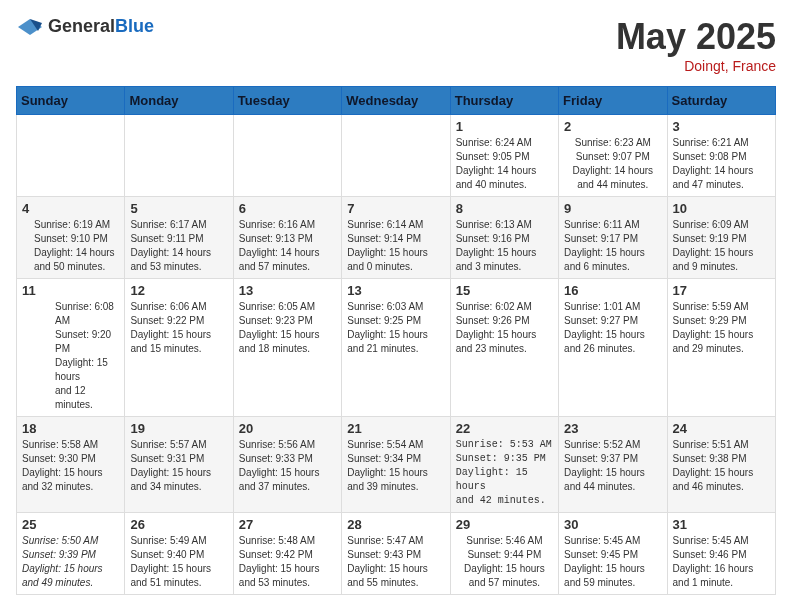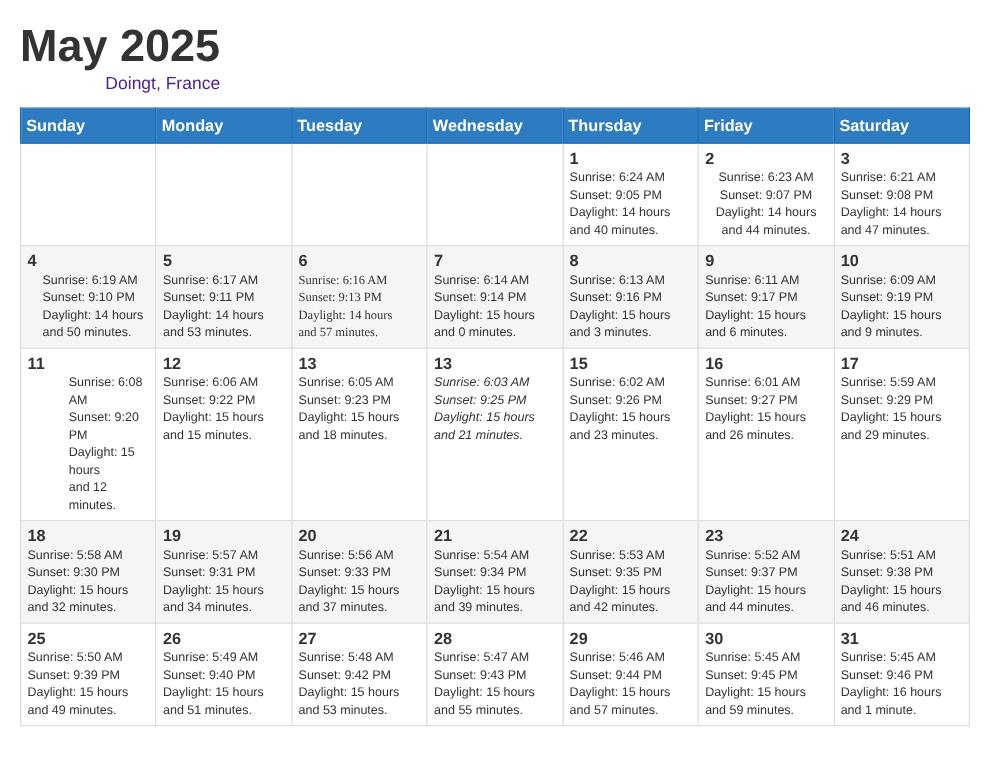--- a/index.html
+++ b/index.html
@@ -28,30 +28,30 @@
     .title-section {
       text-align: right;
     }
     .month-year {
       font-size: 36px;
       font-weight: bold;
       color: #333;
     }
     .location {
       font-size: 14px;
-      color: #4c1d95;
+      color: #b91c1c;
     }
     .calendar {
       width: 100%;
       border-collapse: collapse;
       border: 1px solid #ccc;
     }
     .calendar th {
       background-color: #2d7cc1;
-      color: #ffffff;
+      color: #0f172a;
       font-size: 13px;
       font-weight: bold;
       padding: 6px 4px;
       text-align: left;
       border: 1px solid #1a6bbf;
     }
     .calendar td {
       vertical-align: top;
       width: calc(100% / 7);
       padding: 4px 5px;
@@ -79,20 +79,29 @@
     .empty-cell {
       background: #fff !important;
     }
     .row-even td { background-color: #f5f5f5; }
     .row-odd td { background-color: #ffffff; }
   </style>
 </head>
 <body>
 
 <div class="header-section">
+  <div class="logo">
+    <svg class="logo-icon" viewBox="0 0 28 20" xmlns="http://www.w3.org/2000/svg">
+      <polygon points="14,2 26,10 14,18 2,10" fill="#2d7cc1" opacity="0.85"></polygon>
+      <polygon points="14,2 26,6 22,14" fill="#1a4f8a"></polygon>
+    </svg>
+    <div>
+      <span style="font-size:18px;font-weight:bold;color:#333;">General</span><span style="font-size:18px;font-weight:bold;color:#1a6bbf;">Blue</span>
+    </div>
+  </div>
   <div class="title-section">
     <div class="month-year">May 2025</div>
     <div class="location">Doingt, France</div>
   </div>
 </div>
 
 <table class="calendar">
   <thead>
     <tr>
     <th>Sunday</th>
@@ -142,21 +151,21 @@
         </td>
         <td>
           <span class="day-number">5</span>
           <div class="day-info" style="white-space: pre-line;">Sunrise: 6:17 AM
 Sunset: 9:11 PM
 Daylight: 14 hours
 and 53 minutes.</div>
         </td>
         <td>
           <span class="day-number">6</span>
-          <div class="day-info" style="white-space: pre-line; font-family: Liberation Serif, serif;">Sunrise: 6:16 AM
+          <div class="day-info" style="white-space: pre-line;">Sunrise: 6:16 AM
 Sunset: 9:13 PM
 Daylight: 14 hours
 and 57 minutes.</div>
         </td>
         <td>
           <span class="day-number">7</span>
           <div class="day-info" style="white-space: pre-line;">Sunrise: 6:14 AM
 Sunset: 9:14 PM
 Daylight: 15 hours
 and 0 minutes.</div>
@@ -200,35 +209,35 @@
         </td>
         <td>
           <span class="day-number">13</span>
           <div class="day-info" style="white-space: pre-line;">Sunrise: 6:05 AM
 Sunset: 9:23 PM
 Daylight: 15 hours
 and 18 minutes.</div>
         </td>
         <td>
           <span class="day-number">13</span>
-          <div class="day-info" style="white-space: pre-line; font-style: italic;">Sunrise: 6:03 AM
+          <div class="day-info" style="white-space: pre-line;">Sunrise: 6:03 AM
 Sunset: 9:25 PM
 Daylight: 15 hours
 and 21 minutes.</div>
         </td>
         <td>
           <span class="day-number">15</span>
           <div class="day-info" style="white-space: pre-line;">Sunrise: 6:02 AM
 Sunset: 9:26 PM
 Daylight: 15 hours
 and 23 minutes.</div>
         </td>
         <td>
           <span class="day-number">16</span>
-          <div class="day-info" style="white-space: pre-line;">Sunrise: 6:01 AM
+          <div class="day-info" style="white-space: pre-line;">Sunrise: 1:01 AM
 Sunset: 9:27 PM
 Daylight: 15 hours
 and 26 minutes.</div>
         </td>
         <td>
           <span class="day-number">17</span>
           <div class="day-info" style="white-space: pre-line;">Sunrise: 5:59 AM
 Sunset: 9:29 PM
 Daylight: 15 hours
 and 29 minutes.</div>
@@ -258,21 +267,21 @@
         </td>
         <td>
           <span class="day-number">21</span>
           <div class="day-info" style="white-space: pre-line;">Sunrise: 5:54 AM
 Sunset: 9:34 PM
 Daylight: 15 hours
 and 39 minutes.</div>
         </td>
         <td>
           <span class="day-number">22</span>
-          <div class="day-info" style="white-space: pre-line;">Sunrise: 5:53 AM
+          <div class="day-info" style="white-space: pre-line; font-family: Liberation Mono, monospace;">Sunrise: 5:53 AM
 Sunset: 9:35 PM
 Daylight: 15 hours
 and 42 minutes.</div>
         </td>
         <td>
           <span class="day-number">23</span>
           <div class="day-info" style="white-space: pre-line;">Sunrise: 5:52 AM
 Sunset: 9:37 PM
 Daylight: 15 hours
 and 44 minutes.</div>
@@ -281,21 +290,21 @@
           <span class="day-number">24</span>
           <div class="day-info" style="white-space: pre-line;">Sunrise: 5:51 AM
 Sunset: 9:38 PM
 Daylight: 15 hours
 and 46 minutes.</div>
         </td>
       </tr>
       <tr class="row-odd">
         <td>
           <span class="day-number">25</span>
-          <div class="day-info" style="white-space: pre-line;">Sunrise: 5:50 AM
+          <div class="day-info" style="white-space: pre-line; font-style: italic;">Sunrise: 5:50 AM
 Sunset: 9:39 PM
 Daylight: 15 hours
 and 49 minutes.</div>
         </td>
         <td>
           <span class="day-number">26</span>
           <div class="day-info" style="white-space: pre-line;">Sunrise: 5:49 AM
 Sunset: 9:40 PM
 Daylight: 15 hours
 and 51 minutes.</div>
@@ -309,21 +318,21 @@
         </td>
         <td>
           <span class="day-number">28</span>
           <div class="day-info" style="white-space: pre-line;">Sunrise: 5:47 AM
 Sunset: 9:43 PM
 Daylight: 15 hours
 and 55 minutes.</div>
         </td>
         <td>
           <span class="day-number">29</span>
-          <div class="day-info" style="white-space: pre-line;">Sunrise: 5:46 AM
+          <div class="day-info" style="white-space: pre-line; text-align: center;">Sunrise: 5:46 AM
 Sunset: 9:44 PM
 Daylight: 15 hours
 and 57 minutes.</div>
         </td>
         <td>
           <span class="day-number">30</span>
           <div class="day-info" style="white-space: pre-line;">Sunrise: 5:45 AM
 Sunset: 9:45 PM
 Daylight: 15 hours
 and 59 minutes.</div>

